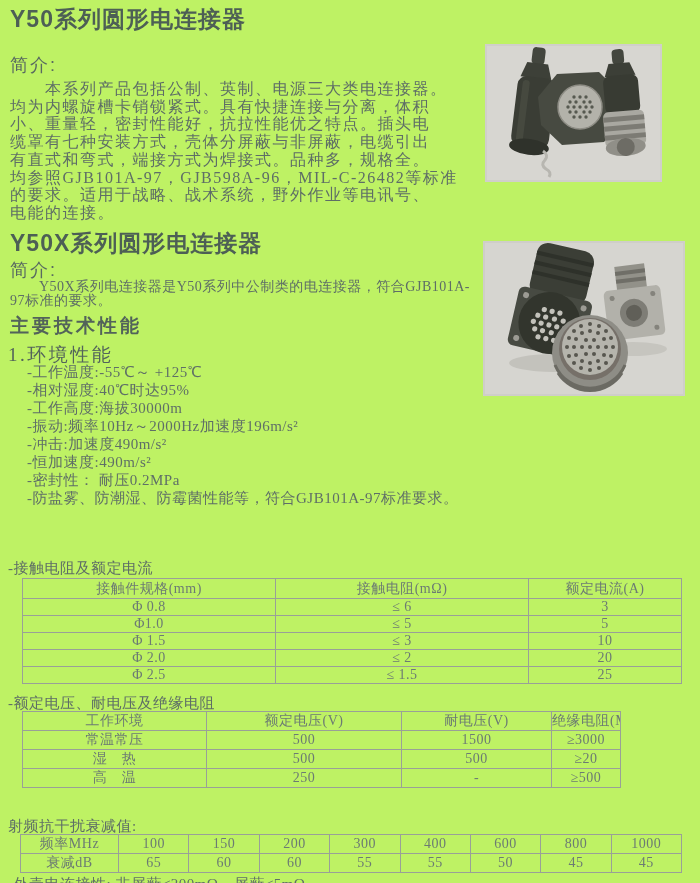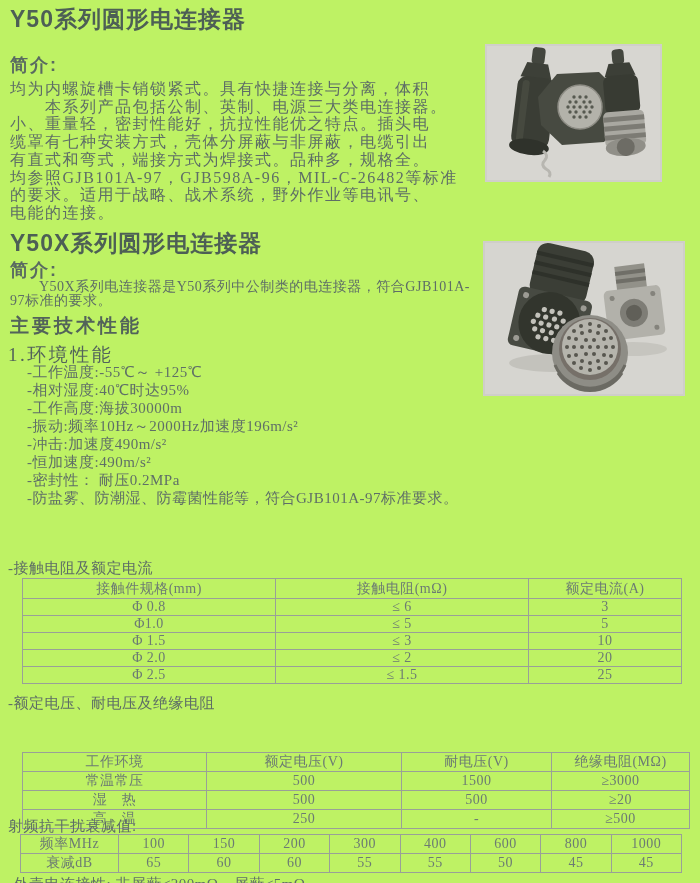--- a/index.html
+++ b/index.html
@@ -11,21 +11,21 @@
   
   .big-title{
     position:absolute;left:10px;margin:0;
     font-family:"Liberation Sans",sans-serif;
     font-weight:700;font-size:23px;line-height:25px;letter-spacing:1px;
     color:#4d5f55;white-space:nowrap;
   }
   .intro-heading{
     position:absolute;left:10px;
     font-family:"Liberation Sans",sans-serif;
-    font-size:18px;font-weight:700;letter-spacing:2px;color:#596a61;
+    font-size:18px;font-weight:400;letter-spacing:2px;color:#596a61;
     white-space:nowrap;
   }
   .para{position:absolute;left:10px;color:#5e6e66;}
   .para .pline{white-space:nowrap;}
   .para1{top:80px;font-size:16px;line-height:17.7px;letter-spacing:1.5px;}
   .para2{top:280px;font-size:14px;line-height:14px;letter-spacing:0.5px;}
   .tech-heading{
     position:absolute;left:10px;top:313px;
     font-family:"Liberation Sans",sans-serif;
     font-size:19px;font-weight:700;letter-spacing:3px;color:#52635a;
@@ -48,21 +48,21 @@
     position:absolute;border-collapse:collapse;table-layout:fixed;
     font-size:14px;color:#6c7b73;letter-spacing:0.5px;
   }
   table.dtab td{
     border:1px solid #99a097;text-align:center;vertical-align:middle;
     padding:0;overflow:hidden;white-space:nowrap;
   }
   .t1{left:22px;top:578px;width:660px;}
   .t1 tr.hrow td{height:19px;}
   .t1 td{height:15px;}
-  .t2{left:22px;top:711px;width:668px;margin-top:41px;}
+  .t2{left:22px;top:711px;width:599px;}
   .t2 tr.hrow td{height:15px;}
   .t2 td{height:15px;}
   .t3{left:20px;top:834px;width:662px;}
   .t3 td{height:16.5px;}
   .photo{position:absolute;}
   .photo svg{display:block;}
   .shell-note{
     position:absolute;left:8px;top:875px;
     font-size:15px;letter-spacing:0.5px;color:#5f6f67;white-space:nowrap;
   }
@@ -122,22 +122,22 @@
         <rect x="117" y="90" width="41" height="5" fill="#7c7b74"></rect>
         <ellipse cx="137" cy="103" rx="20" ry="9" fill="#908f88"></ellipse>
         <circle cx="137" cy="103" r="9" fill="#6d6c65"></circle>
       </g>
     </svg>
   </div>
 
   <div class="intro-heading" style="top:53px">简介:</div>
 
   <div class="para para1">
+    <div class="pline">　　本系列产品包括公制、英制、电源三大类电连接器。</div>
     <div class="pline">均为内螺旋槽卡销锁紧式。具有快捷连接与分离，体积</div>
-    <div class="pline">　　本系列产品包括公制、英制、电源三大类电连接器。</div>
     <div class="pline">小、重量轻，密封性能好，抗拉性能优之特点。插头电</div>
     <div class="pline">缆罩有七种安装方式，壳体分屏蔽与非屏蔽，电缆引出</div>
     <div class="pline">有直式和弯式，端接方式为焊接式。品种多，规格全。</div>
     <div class="pline">均参照GJB101A-97，GJB598A-96，MIL-C-26482等标准</div>
     <div class="pline">的要求。适用于战略、战术系统，野外作业等电讯号、</div>
     <div class="pline">电能的连接。</div>
   </div>
 
   <h1 class="big-title" style="top:231px">Y50X系列圆形电连接器</h1>
 

